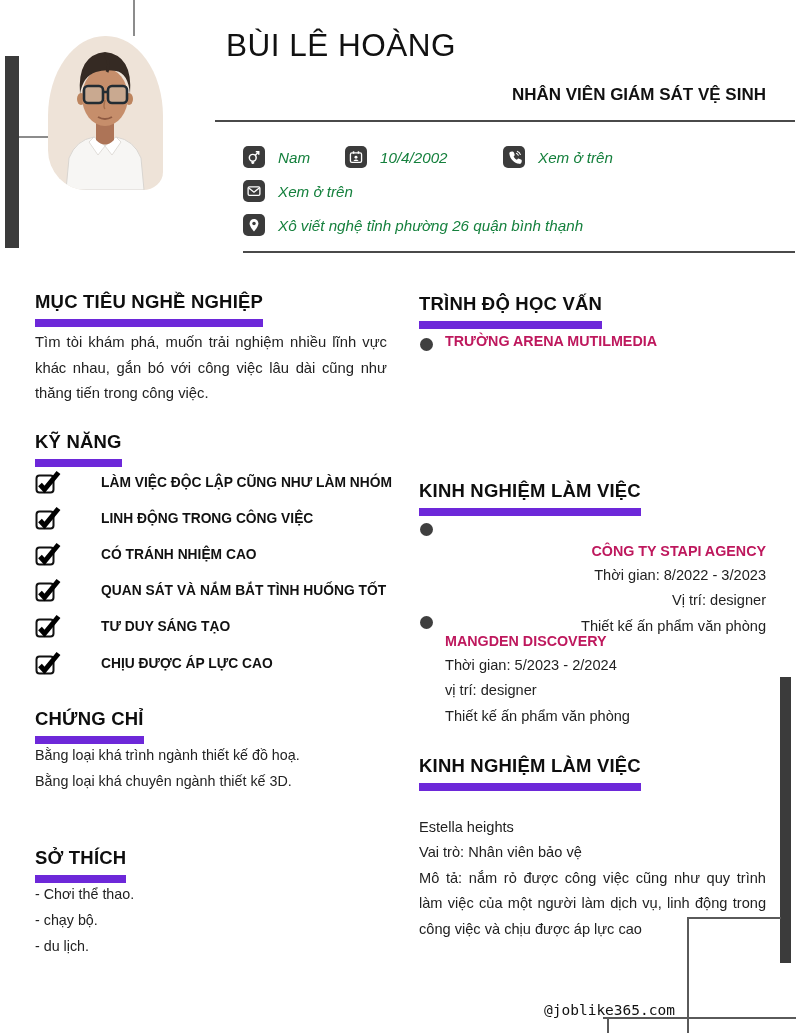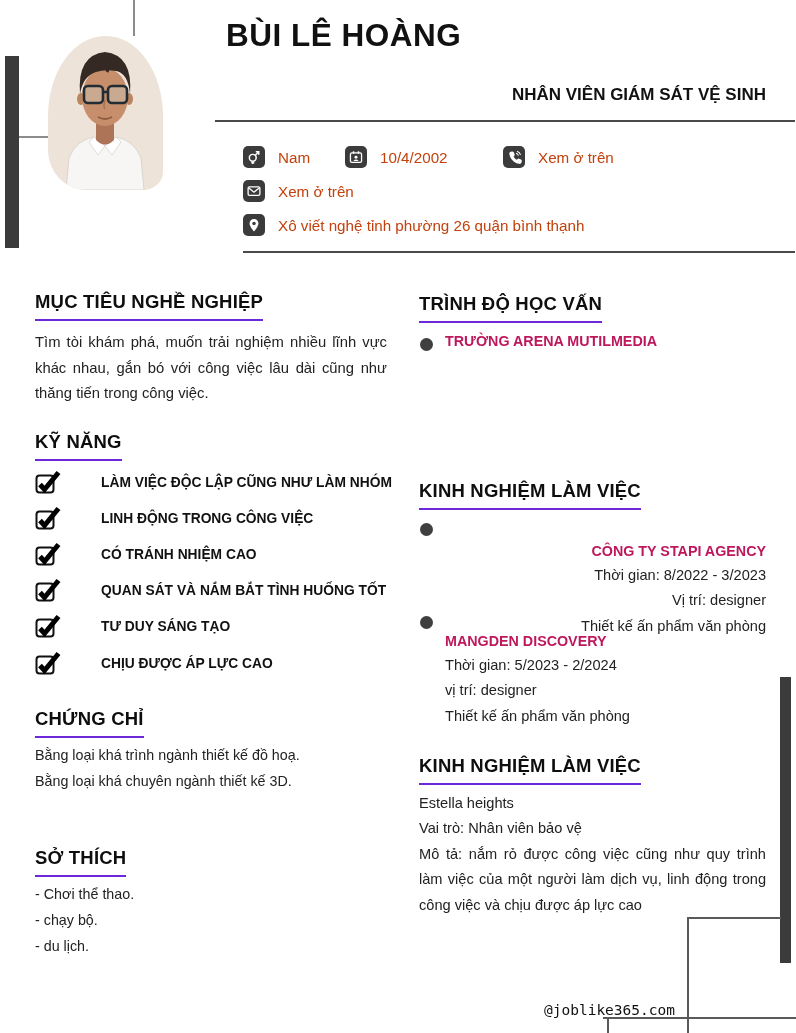--- a/index.html
+++ b/index.html
@@ -5,39 +5,39 @@
   html,body{margin:0;padding:0;background:#fff;}
   .page{position:relative;width:796px;height:1033px;background:#ffffff;
         font-family:"Liberation Sans","DejaVu Sans",sans-serif;color:#1c1c1c;overflow:hidden;}
   .abs{position:absolute;}
   
   .bar{background:#3b3b3b;}
   .gline{background:#8c8c8c;}
   .dline{background:#4a4a4a;}
   .tline{background:#5a5a5a;}
   
-  .name{left:226px;top:17px;font-size:31.5px;font-weight:bold;letter-spacing:.5px;color:#111;white-space:nowrap;}
+  .name{left:226px;top:27px;font-size:31.5px;font-weight:normal;letter-spacing:.5px;color:#111;white-space:nowrap;}
   .jobtitle{left:215px;top:85px;width:551px;text-align:right;font-size:17px;font-weight:bold;color:#111;white-space:nowrap;}
   .contact-item{display:flex;align-items:center;height:22px;}
   .cicon{width:22px;height:22px;border-radius:5px;background:#3b3b3b;display:inline-flex;
          align-items:center;justify-content:center;flex:0 0 22px;}
   .cicon svg{display:block;}
-  .cval{margin-left:13px;font-size:15.2px;color:#c2410c;white-space:nowrap;}
+  .cval{margin-left:13px;font-size:15.2px;color:#15803d;white-space:nowrap;font-style:italic;}
   
   .heading{font-size:18.5px;font-weight:bold;line-height:25px;display:inline-block;
-           padding-bottom:5px;border-bottom:2px solid #6d28d9;color:#0e0e0e;white-space:nowrap;letter-spacing:.2px;}
+           padding-bottom:5px;border-bottom:8px solid #6d28d9;color:#0e0e0e;white-space:nowrap;letter-spacing:.2px;}
   .para{font-size:14.8px;line-height:25.5px;text-align:justify;color:#222;}
   .skill{position:absolute;left:35px;display:flex;align-items:center;height:24px;}
   .skill svg{display:block;flex:0 0 27px;}
   .skill-label{margin-left:11px;font-size:13.8px;font-weight:bold;color:#111;white-space:nowrap;padding-left:28px;}
   .plain-lines{font-size:14.3px;line-height:26px;color:#222;}
   .entry-title{font-size:14.3px;font-weight:bold;color:#be185d;line-height:22px;white-space:nowrap;}
   .entry-lines{font-size:14.6px;line-height:25.4px;color:#222;}
   .bullet{position:absolute;width:13px;height:13px;border-radius:50%;background:#3f3f3f;}
-  .exp2-lines{font-size:14.6px;line-height:25.4px;color:#222;}
+  .exp2-lines{font-size:14.6px;line-height:25.4px;color:#222;margin-top:24px;}
   .exp2-lines .just{text-align:justify;margin:0;}
   .watermark{left:544px;top:1002px;font-family:"DejaVu Sans Mono","Liberation Mono",monospace;
              font-size:14.5px;color:#111;white-space:nowrap;}
   .photo{left:48px;top:36px;width:115px;height:154px;overflow:hidden;
          border-radius:57px 57px 20px 38px / 80px 80px 18px 40px;}
   .photo svg{display:block;}
 </style>
 </head>
 <body>
 

